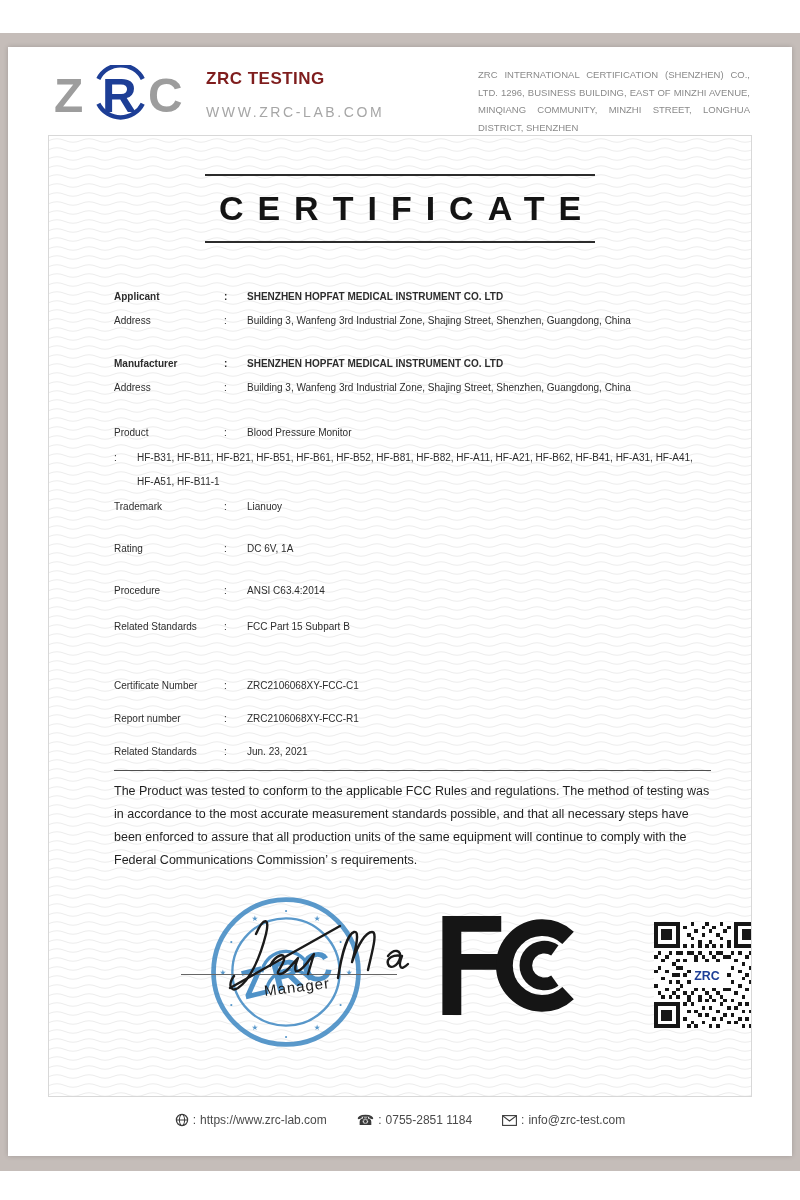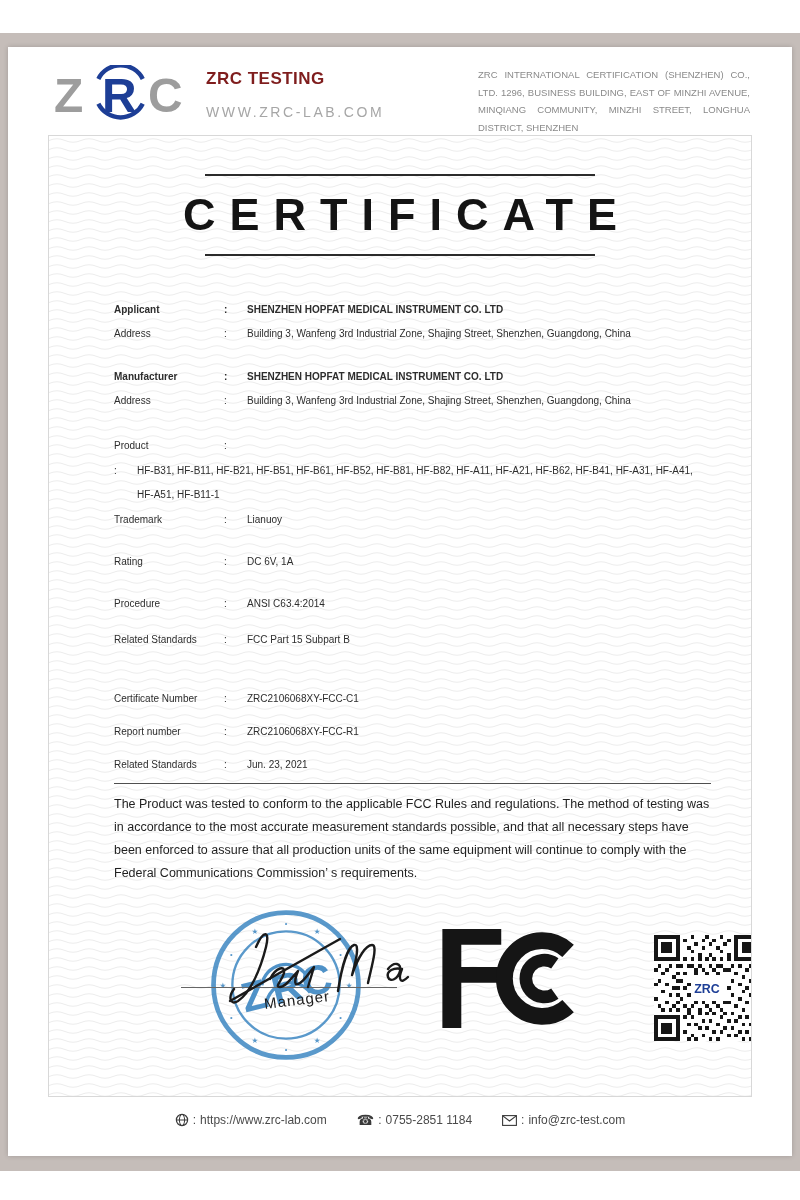--- a/index.html
+++ b/index.html
@@ -22,21 +22,21 @@
   .haddr { width:272px; font-size:9.5px; line-height:17.5px; color:#8a8a8a;
            text-align:justify; margin-top:1px; }
 
   
   .box { position:relative; width:704px; height:962px; margin:0 auto;
          border:1px solid #d8d8d8; overflow:hidden; background:#fff; }
   .waves { position:absolute; left:0; top:0; width:100%; height:100%; }
   .box-inner { position:relative; padding-top:38px; }
 
   .trule { width:390px; margin:0 auto; border-top:2px solid #2b2b2b; }
-  .title { text-align:center; font-size:45px; font-weight:600; letter-spacing:14px;
+  .title { text-align:center; font-size:34px; font-weight:600; letter-spacing:14px;
            padding-left:14px; color:#141414; margin:13px 0; }
 
   .fields { padding:42px 40px 0 65px; }
   .frow { display:flex; font-size:10px; line-height:24px; color:#2d2d2d; }
   .lbl { width:110px; flex:none; }
   .cln { width:23px; flex:none; }
   .val { flex:1; }
   .b { font-weight:bold; }
   .mt1{margin-top:1px}.mt3{margin-top:18px}.mt9{margin-top:9px}.mt12{margin-top:12px}
   .mt19{margin-top:19px}.mt21{margin-top:21px}.mt35{margin-top:35px}
@@ -119,20 +119,21 @@
         </div>
         <div class="frow">
           <span class="lbl">Address</span>
           <span class="cln">:</span>
           <span class="val">Building 3, Wanfeng 3rd Industrial Zone, Shajing Street, Shenzhen, Guangdong, China</span>
         </div>
 
         <div class="frow mt21">
           <span class="lbl">Product</span>
           <span class="cln">:</span>
+          <span class="val">Blood Pressure Monitor</span>
         </div>
         <div class="frow mt1">
           <span class="cln">:</span>
           <span class="val">HF-B31, HF-B11, HF-B21, HF-B51, HF-B61, HF-B52, HF-B81, HF-B82, HF-A11, HF-A21, HF-B62, HF-B41, HF-A31, HF-A41, HF-A51, HF-B11-1</span>
         </div>
         <div class="frow mt1">
           <span class="lbl">Trademark</span>
           <span class="cln">:</span>
           <span class="val">Lianuoy</span>
         </div>

